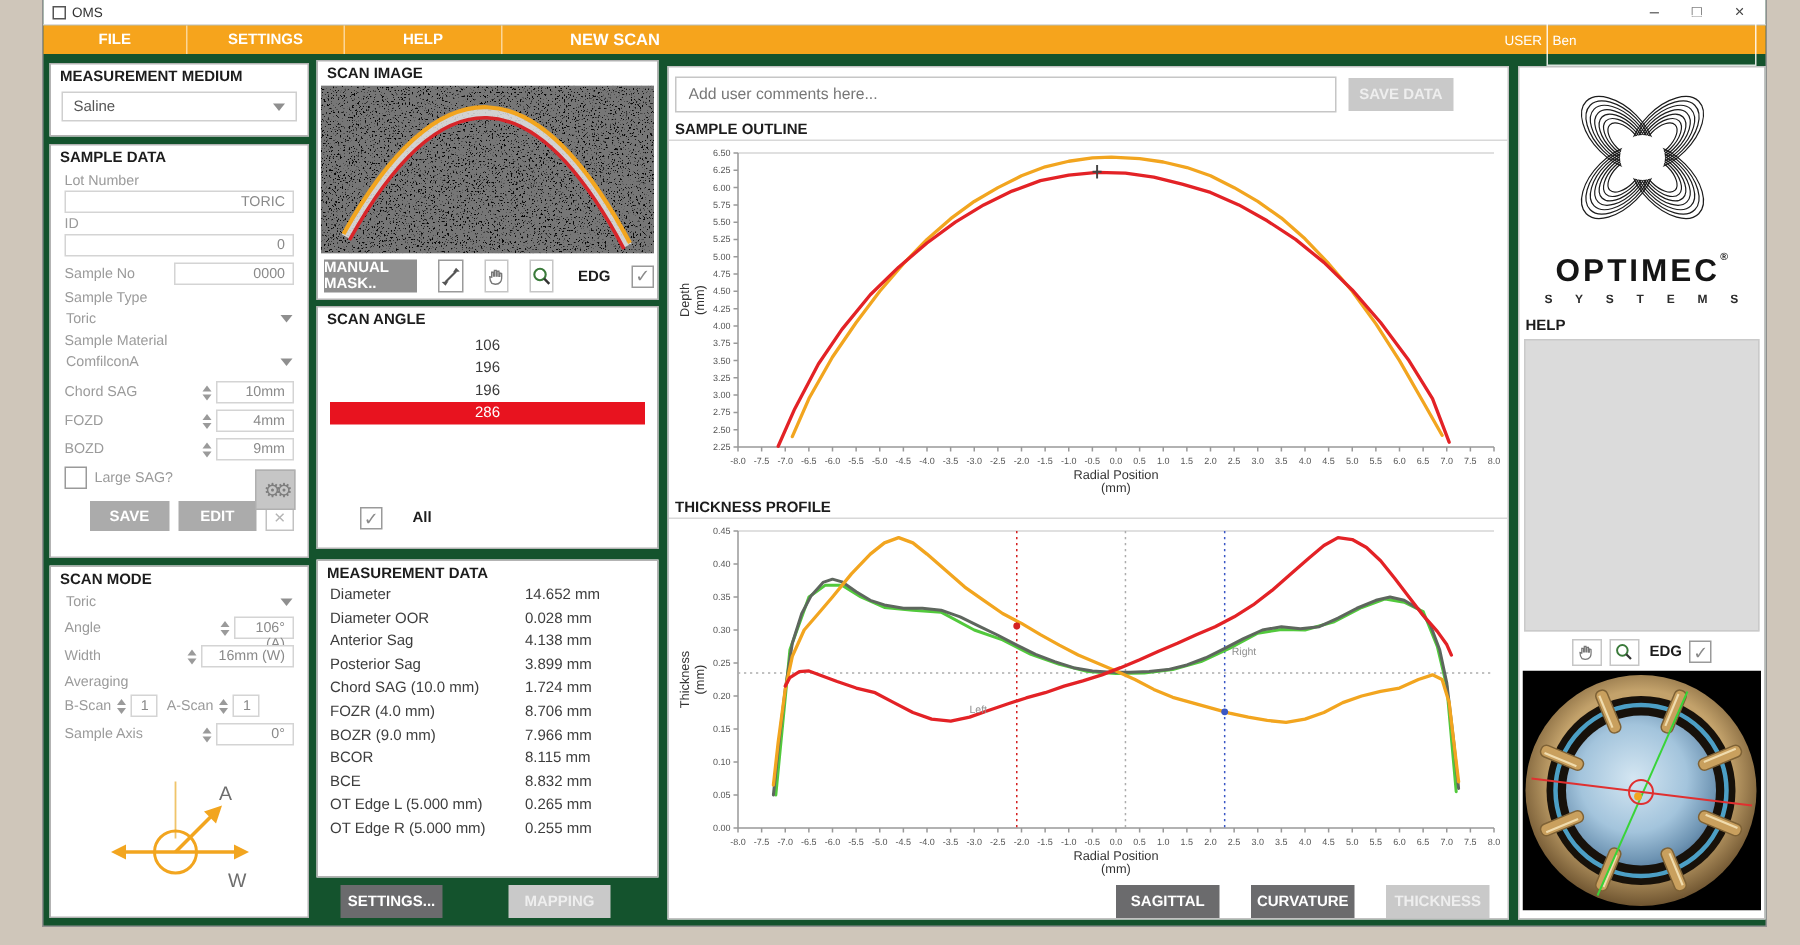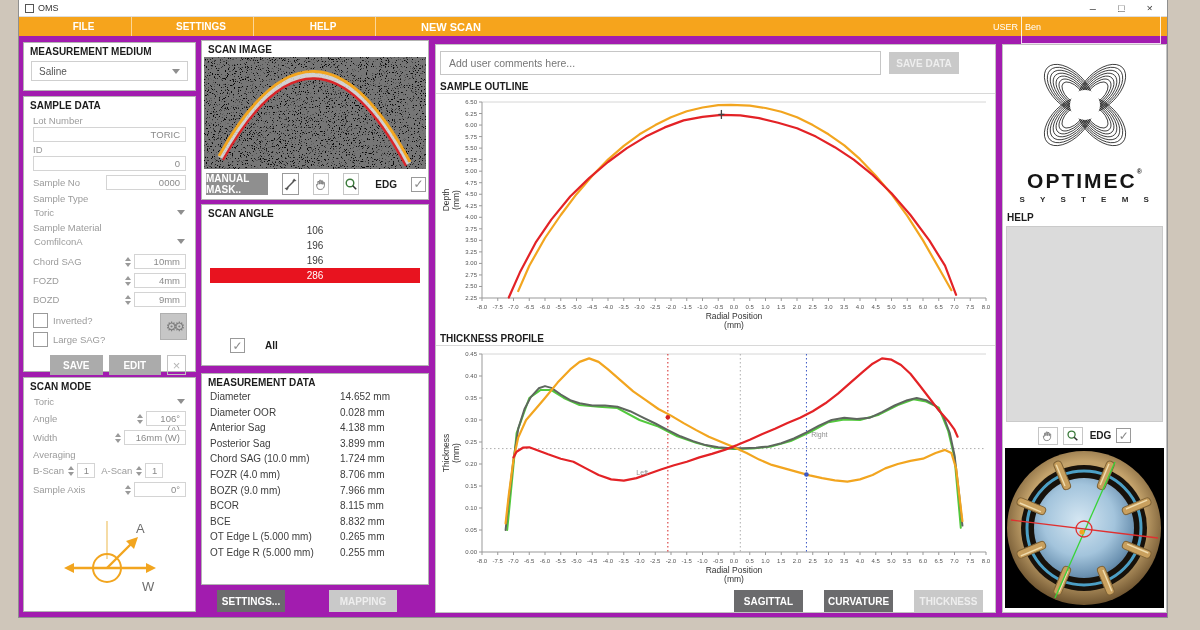--- a/index.html
+++ b/index.html
@@ -1,31 +1,31 @@
 <!DOCTYPE html>
 <html><head>
 <meta charset="utf-8">
 <style>
   html,body{margin:0;padding:0;width:1200px;height:630px;overflow:hidden;
     background:#cfc6ba;font-family:"Liberation Sans",sans-serif;}
   *{box-sizing:border-box;}
-  #window{position:absolute;left:18px;top:0;width:1150px;height:618px;
-    background:#a21caf;border:1px solid #8f8f8f;border-top:none;}
+  #window{position:absolute;left:28px;top:0;width:1150px;height:618px;
+    background:#14532d;border:1px solid #8f8f8f;border-top:none;}
   
   .titlebar{height:17px;background:#fff;display:flex;align-items:center;
     font-size:9px;color:#333;padding:0 6px;border-bottom:1px solid #ddd;}
   .title-icon{width:9px;height:9px;border:1px solid #555;margin-right:4px;}
   .win-controls{margin-left:auto;display:flex;gap:22px;color:#444;font-size:11px;
     line-height:11px;margin-right:8px;}
   .win-controls span{cursor:pointer;}
   
   .menubar{height:19px;background:#F6A41C;display:flex;align-items:center;color:#fff;}
   .menu-item{font-weight:bold;font-size:10px;text-align:center;cursor:pointer;
     border-right:1px solid rgba(255,255,255,.55);height:100%;display:flex;
-    align-items:center;justify-content:center;margin-left:17px;}
+    align-items:center;justify-content:center;}
   .menu-newscan{font-size:11px;font-weight:bold;width:150px;justify-content:center;
     display:flex;cursor:pointer;}
   .user-area{margin-left:auto;display:flex;align-items:center;gap:3px;
     font-size:9px;margin-right:6px;}
   .user-area input{width:140px;height:13px;background:transparent;
     border:1px solid rgba(255,255,255,.85);color:#fff;font-size:9px;
     font-family:"Liberation Sans",sans-serif;padding:16px 3px;}
   
   .panel{background:#fff;border:1px solid #b3b3b3;}
   .panel-title{font-size:10px;font-weight:bold;color:#1c1c1c;padding:3px 6px 2px;}
@@ -193,24 +193,20 @@
           </div>
         <div class="vbox" style="width:52px">4mm</div>
       </div>
       <div class="spinrow">
         <span class="lab">BOZD</span>
         <div class="spin">
             <i class="up"></i>
             <i class="dn"></i>
           </div>
         <div class="vbox" style="width:52px">9mm</div>
-      </div>
-      <div class="cbrow" style="margin-top:2px">
-        <div class="cb"></div>
-        <span class="cblabel">Inverted?</span>
       </div>
       <div class="cbrow">
         <div class="cb"></div>
         <span class="cblabel">Large SAG?</span>
       </div>
       <div class="gears-btn">⚙⚙</div>
       <div class="sd-btnrow">
         <div class="btn btn-mid">SAVE</div>
         <div class="btn btn-mid">EDIT</div>
         <div class="x-btn">×</div>

